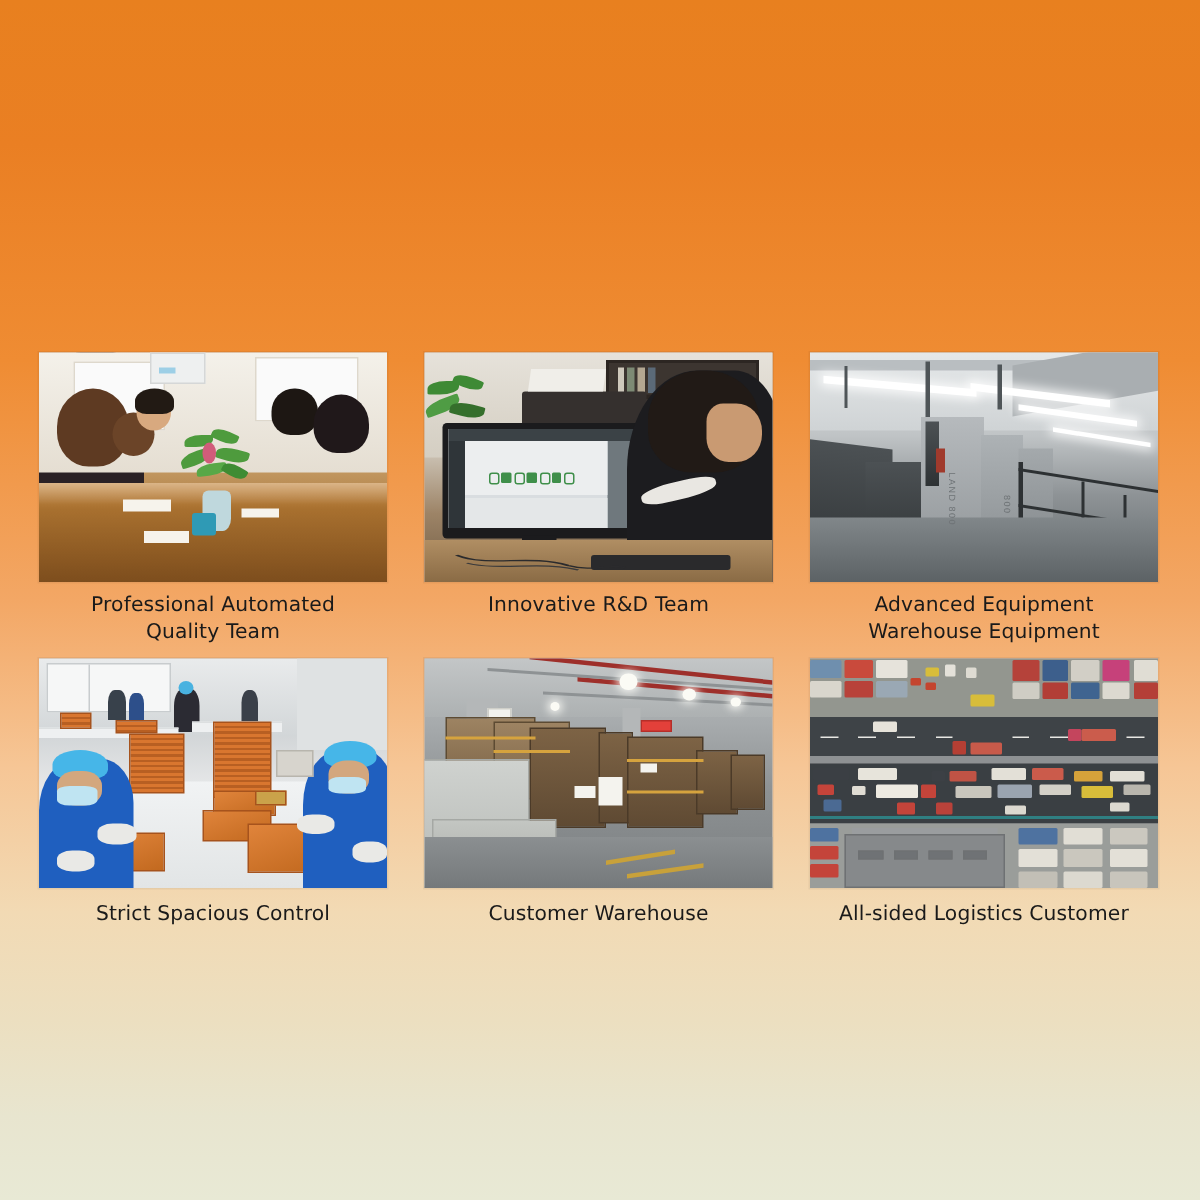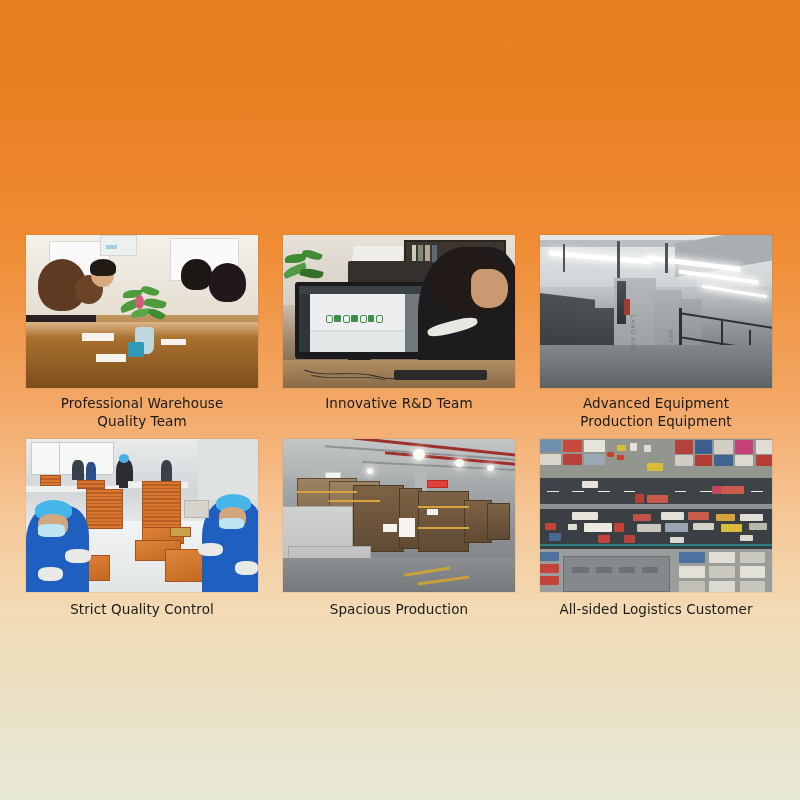--- a/index.html
+++ b/index.html
@@ -269,21 +269,21 @@
             <div class="h p4h"></div>
             <div class="h p5h"></div>
             <div class="vase"></div>
             <div class="cup"></div>
             <div class="paper" style="left:24%;top:64%;width:14%;height:5%;"></div>
             <div class="paper" style="left:30%;top:78%;width:13%;height:5%;"></div>
             <div class="paper" style="left:58%;top:68%;width:11%;height:4%;"></div>
           </div>
         </div>
         <div class="caption">
-          <span>Professional Warehouse</span><br>
+          <span>Professional Automated</span><br>
           <span>Quality Team</span>
         </div>
       </div>
 
       <div class="card">
         <div class="photo">
           <div class="scene s2">
             <div class="bgwall"></div>
             <div class="shelf">
               <div class="bk" style="left:6%;background:#cfc9bc;"></div>
@@ -367,21 +367,21 @@
             <div class="rail" style="left:90%;top:62%;width:2px;height:34%;"></div>
             <div class="rail" style="left:60%;top:50%;width:40%;height:2.4px;transform:skewY(9deg);transform-origin:left;"></div>
             <div class="rail" style="left:60%;top:66%;width:40%;height:2px;transform:skewY(9deg);transform-origin:left;"></div>
             <div class="flr"></div>
             <div class="lbl" style="left:39%;top:52%;">LAND 800</div>
             <div class="lbl" style="left:55%;top:62%;">800</div>
           </div>
         </div>
         <div class="caption">
           <span>Advanced Equipment</span><br>
-          <span>Production Equipment</span>
+          <span>Warehouse Equipment</span>
         </div>
       </div>
     </div>
 
     <div class="row row2">
 
       <div class="card">
         <div class="photo">
           <div class="scene s4">
             <div class="back"></div>
@@ -413,21 +413,21 @@
             <div class="wk" style="left:76%;top:40%;width:26%;height:60%;"></div>
             <div class="wkc" style="left:82%;top:36%;width:15%;height:12%;"></div>
             <div class="wkf" style="left:83%;top:45%;width:12%;height:14%;"></div>
             <div class="msk" style="left:83%;top:52%;width:11%;height:7%;"></div>
             <div class="glv" style="left:74%;top:68%;width:11%;height:9%;"></div>
             <div class="glv" style="left:90%;top:80%;width:10%;height:9%;"></div>
             <div class="box" style="left:68%;top:40%;width:11%;height:12%;background:#d7d4cd;border-color:#b8b5ad;"></div>
           </div>
         </div>
         <div class="caption">
-          <span>Strict Quality Control</span>
+          <span>Strict Spacious Control</span>
         </div>
       </div>
 
       <div class="card">
         <div class="photo">
           <div class="scene s5">
             <div class="ceil2"></div>
             <div class="redbar" style="left:30%;top:4%;width:70%;transform:skewY(6deg);"></div>
             <div class="redbar" style="left:44%;top:12%;width:56%;transform:skewY(5deg);"></div>
             <div class="pipe" style="left:18%;top:9%;width:82%;transform:skewY(4deg);"></div>
@@ -457,21 +457,21 @@
             <div class="tag" style="left:24%;top:84%;width:9%;height:5%;"></div>
             <div class="tag" style="left:50%;top:52%;width:7%;height:12%;"></div>
             <div class="tag" style="left:43%;top:56%;width:6%;height:5%;"></div>
             <div class="tag" style="left:62%;top:46%;width:5%;height:4%;"></div>
             <div class="flr5"></div>
             <div class="ylw" style="left:52%;top:86%;width:20%;transform:skewY(-9deg);"></div>
             <div class="ylw" style="left:58%;top:92%;width:22%;transform:skewY(-8deg);"></div>
           </div>
         </div>
         <div class="caption">
-          <span>Spacious Production</span>
+          <span>Customer Warehouse</span>
         </div>
       </div>
 
       <div class="card">
         <div class="photo">
           <div class="scene s6">
             <div class="grnd" style="top:0;height:26%;background:#93968f;"></div>
 
             <div class="ctr" style="left:0%;top:1%;width:9%;height:8%;background:#6f8fae;"></div>
             <div class="ctr" style="left:10%;top:1%;width:8%;height:8%;background:#c94a3c;"></div>

